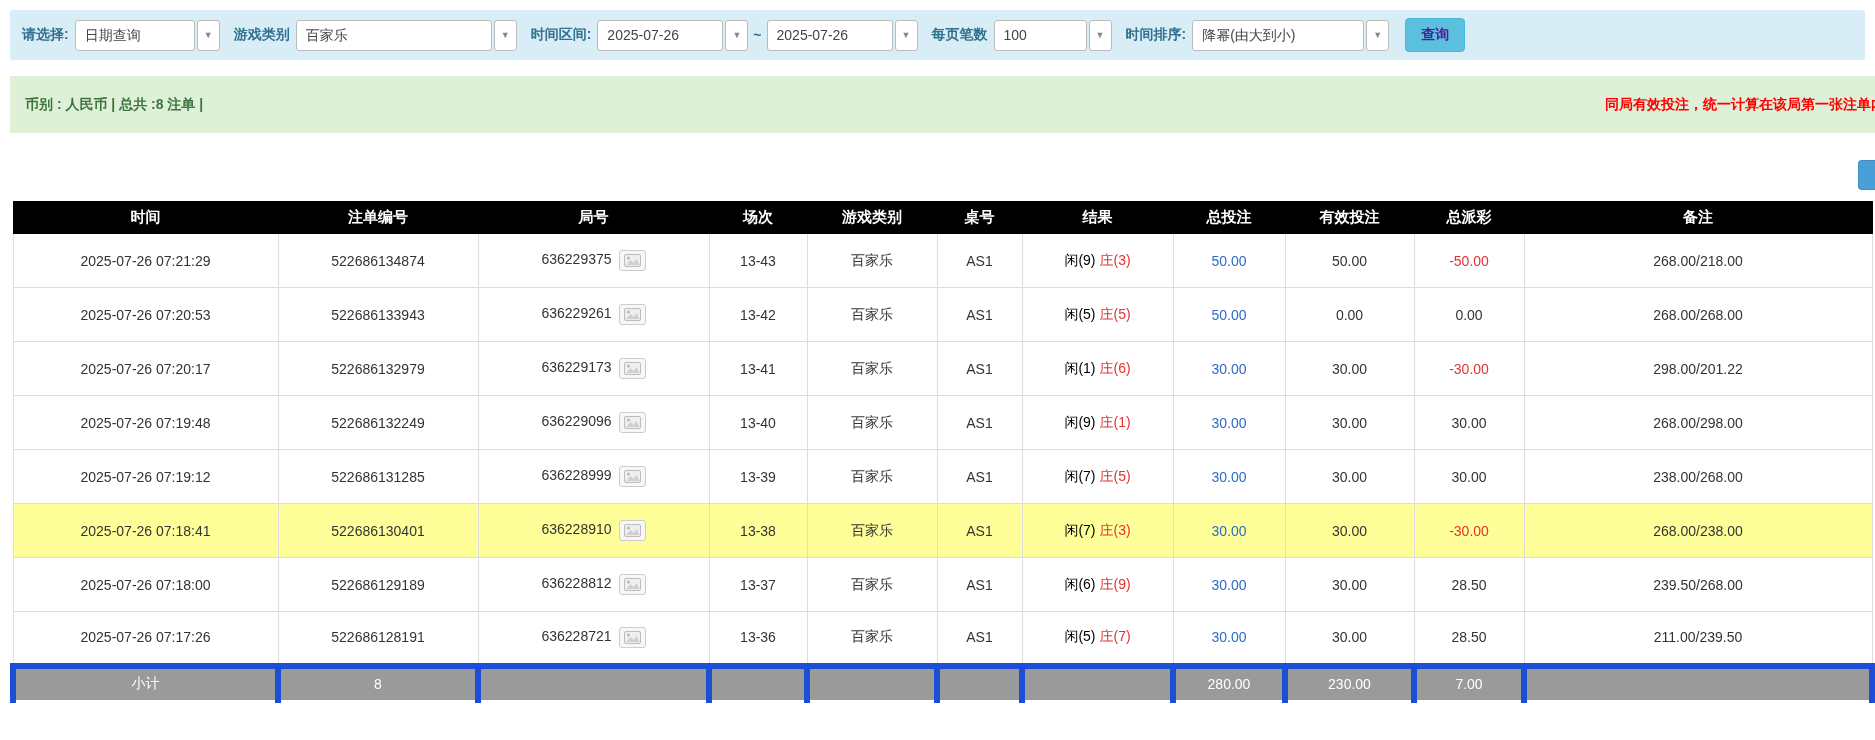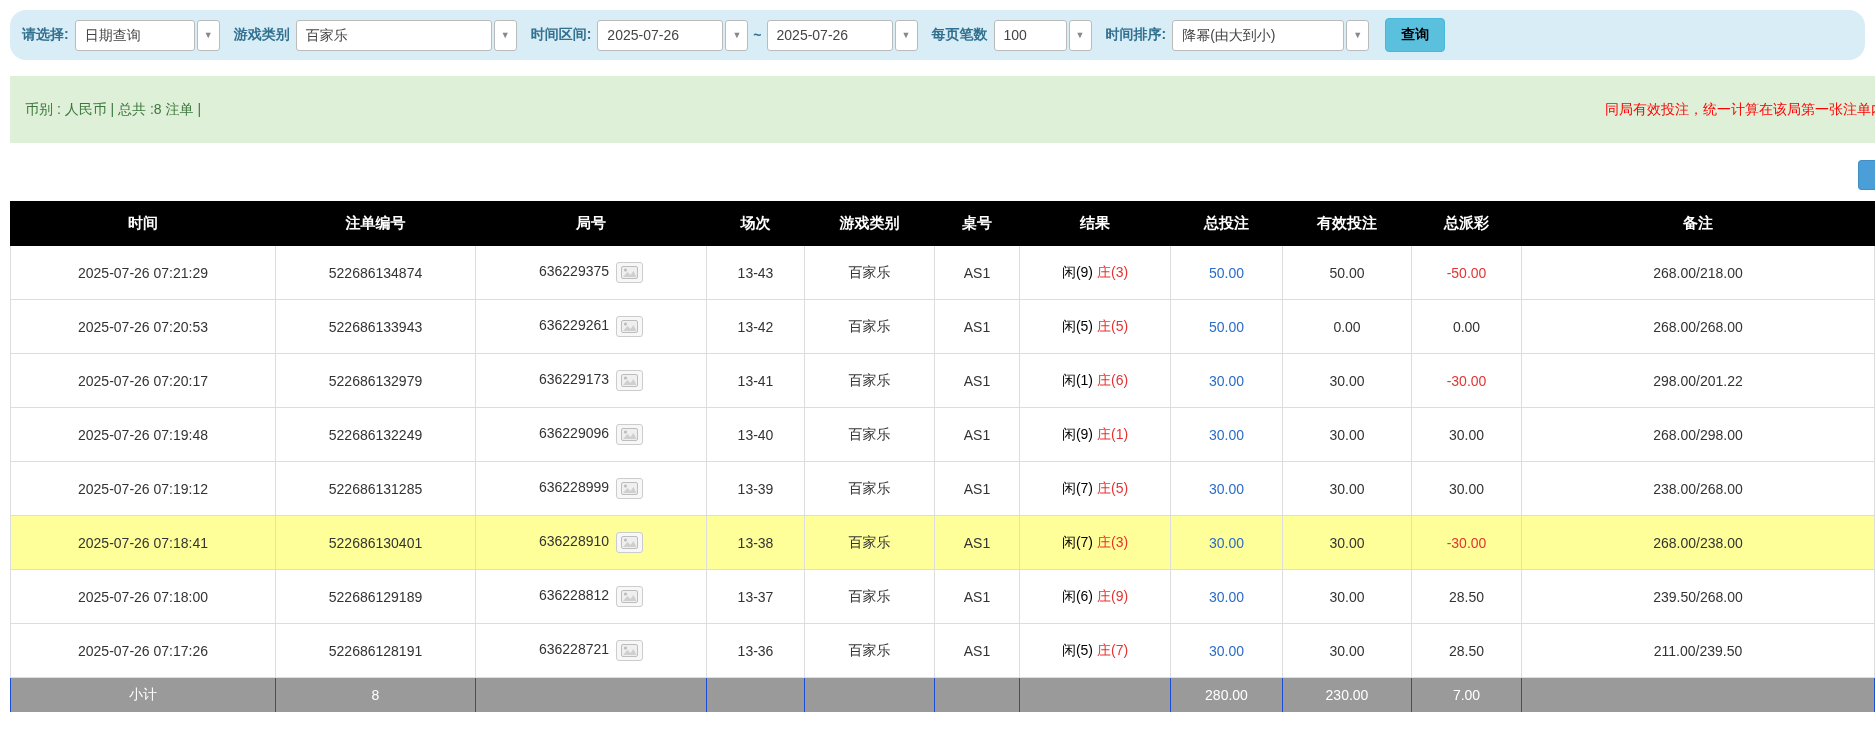--- a/index.html
+++ b/index.html
@@ -8,21 +8,21 @@
     width:1875px; height:740px; overflow:hidden; position:relative;
     background:#ffffff;
     font-family:"Liberation Sans", sans-serif;
     font-size:14px; color:#333;
   }
 
   
   .toolbar {
     margin:10px 10px 16px 10px;
     background:#d9edf7;
-    border-radius:16px;
+    border-radius:3px;
     padding:8px 10px;
     display:flex; align-items:center;
     white-space:nowrap;
   }
   .tb-label {
     color:#31708f; font-weight:bold; font-size:14px;
     margin:0 6px 0 14px;
   }
   .tb-label.first { margin-left:2px; }
   .combo { display:inline-flex; align-items:center; }
@@ -33,33 +33,34 @@
   }
   .combo-arrow {
     width:23px; height:31px; margin-left:2px;
     background:#fff; border:1px solid #bbb; border-radius:3px;
     display:inline-flex; align-items:center; justify-content:center;
     color:#888; font-size:9px; cursor:pointer; padding:0;
   }
   .tilde { color:#31708f; margin:0 5px; font-weight:bold; }
   .search-btn {
     margin-left:16px;
-    background:#5bc0de; border:1px solid #46b8da; color:#000000;
+    background:#5bc0de; border:1px solid #46b8da; color:#4c1d95;
     font-size:14px; font-weight:bold; padding:7px 15px; border-radius:4px;
     cursor:pointer; font-family:"Liberation Sans", sans-serif;
   }
 
   
   .info-bar {
     margin:10px 0 0 10px;
     background:#dff0d8;
-    height:67px;
+    height:57px;
     position:relative;
     display:flex; align-items:center;
     overflow:hidden;
+    font-weight:bold;
   }
   .info-left { color:#3c763d; font-size:14px; margin-left:15px; }
   .info-right {
     position:absolute; right:-10px; top:50%; transform:translateY(-50%);
     color:#ff0000; font-size:14px; white-space:nowrap;
   }
 
   
   .partial-btn {
     position:absolute; top:160px; right:0;
@@ -68,21 +69,21 @@
     border-radius:4px 0 0 4px;
     cursor:pointer;
   }
 
   
   .table-wrap { position:absolute; top:201px; left:10px; right:0; }
   table { border-collapse:collapse; width:100%; table-layout:fixed; }
   thead th {
     background:#000; color:#fff;
     font-size:15px; font-weight:bold;
-    height:44px; border:1px solid #000;
+    height:32px; border:1px solid #000;
     padding:0 4px;
   }
   tbody td {
     border:1px solid #ddd;
     height:54px; text-align:center;
     font-size:14px; color:#333;
     padding:0 4px; background:#fff;
     overflow:hidden;
   }
   tbody tr.hl td { background:#ffff99; }
@@ -92,21 +93,21 @@
   .banker { color:#e53333; margin-left:4px; }
   .icon-btn {
     display:inline-flex; align-items:center; justify-content:center;
     border:1px solid #ccc; background:#f7f7f7; border-radius:3px;
     width:27px; height:21px; margin-left:7px; vertical-align:middle;
     cursor:pointer; padding:0;
   }
   tfoot td {
     background:#9a9a9a; color:#fff;
     height:36px; text-align:center; font-size:14px;
-    border:1px solid #1d4ed8; padding:0 4px;
+    border:6px solid #1d4ed8; padding:0 4px;
   }
   tfoot tr.first td { border-bottom:3px solid #ffffff; }
 </style>
 </head>
 <body>
 
 <div class="toolbar">
   <span class="tb-label first">请选择:</span>
   <span class="combo">
     <span class="combo-text" style="width:120px">日期查询</span>
@@ -133,21 +134,21 @@
   <span class="tilde">~</span>
   <span class="combo">
     <span class="combo-text" style="width:126px">2025-07-26</span>
     <button class="combo-arrow">
         <span>▼</span>
       </button>
   </span>
 
   <span class="tb-label">每页笔数</span>
   <span class="combo">
-    <span class="combo-text" style="width:73px">100</span>
+    <span class="combo-text" style="width:93px">100</span>
     <button class="combo-arrow">
         <span>▼</span>
       </button>
   </span>
 
   <span class="tb-label">时间排序:</span>
   <span class="combo">
     <span class="combo-text" style="width:172px">降幂(由大到小)</span>
     <button class="combo-arrow">
         <span>▼</span>

